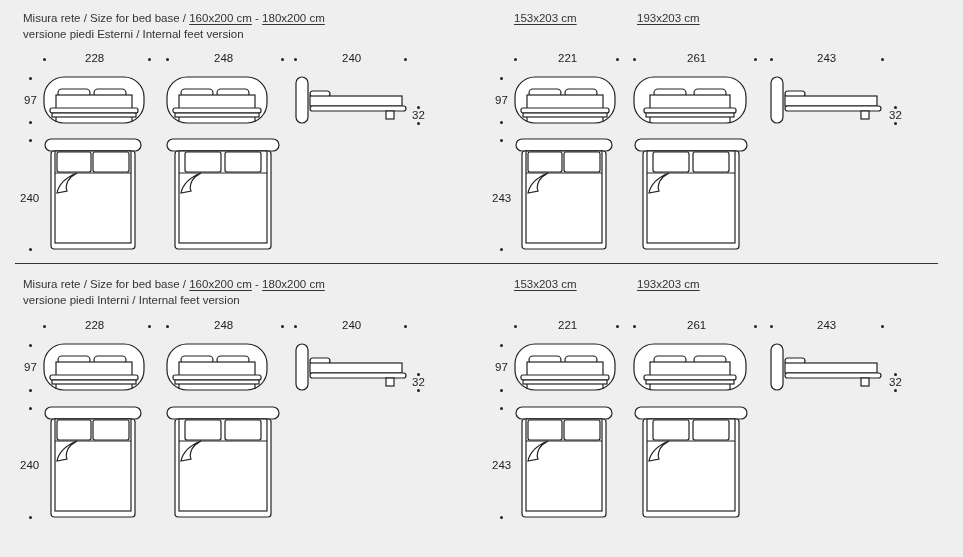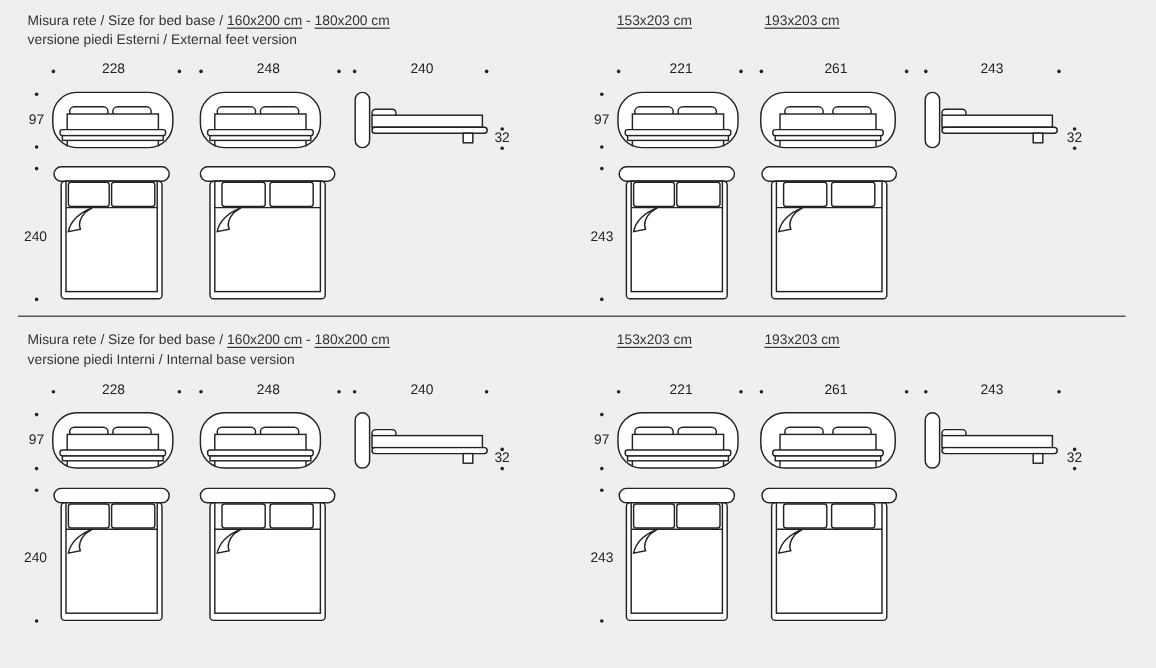--- a/index.html
+++ b/index.html
@@ -16,21 +16,21 @@
 </head>
 <body>
 
 <div>
   <div class="txt" style="left:23px;top:11px">
     <span>Misura rete / Size for bed base /</span>
     <span class="u">160x200 cm</span>
     <span>-</span>
     <span class="u">180x200 cm</span>
   </div>
-  <div class="txt" style="left:23px;top:27px">versione piedi Esterni / External feet version</div>
+  <div class="txt" style="left:23px;top:27px">versione piedi Esterni / Internal feet version</div>
   <div class="txt u" style="left:514px;top:11px">153x203 cm</div>
   <div class="txt u" style="left:637px;top:11px">193x203 cm</div>
 
   <div class="dim" style="left:85px;top:52px">228</div>
   <div class="dim" style="left:214px;top:52px">248</div>
   <div class="dim" style="left:342px;top:52px">240</div>
   <div class="dim" style="left:24px;top:94px">97</div>
   <div class="dim" style="left:412px;top:109px">32</div>
   <div class="dim" style="left:20px;top:192px">240</div>
 
@@ -69,21 +69,21 @@
     <div class="dot" style="left:894px;top:122px"></div>
 </div>
 
 <div>
   <div class="txt" style="left:23px;top:277px">
     <span>Misura rete / Size for bed base /</span>
     <span class="u">160x200 cm</span>
     <span>-</span>
     <span class="u">180x200 cm</span>
   </div>
-  <div class="txt" style="left:23px;top:293px">versione piedi Interni / Internal base version</div>
+  <div class="txt" style="left:23px;top:293px">versione piedi Interni / Internal feet version</div>
   <div class="txt u" style="left:514px;top:277px">153x203 cm</div>
   <div class="txt u" style="left:637px;top:277px">193x203 cm</div>
 
   <div class="dim" style="left:85px;top:319px">228</div>
   <div class="dim" style="left:214px;top:319px">248</div>
   <div class="dim" style="left:342px;top:319px">240</div>
   <div class="dim" style="left:24px;top:361px">97</div>
   <div class="dim" style="left:412px;top:376px">32</div>
   <div class="dim" style="left:20px;top:459px">240</div>
   <div class="dim" style="left:558px;top:319px">221</div>

